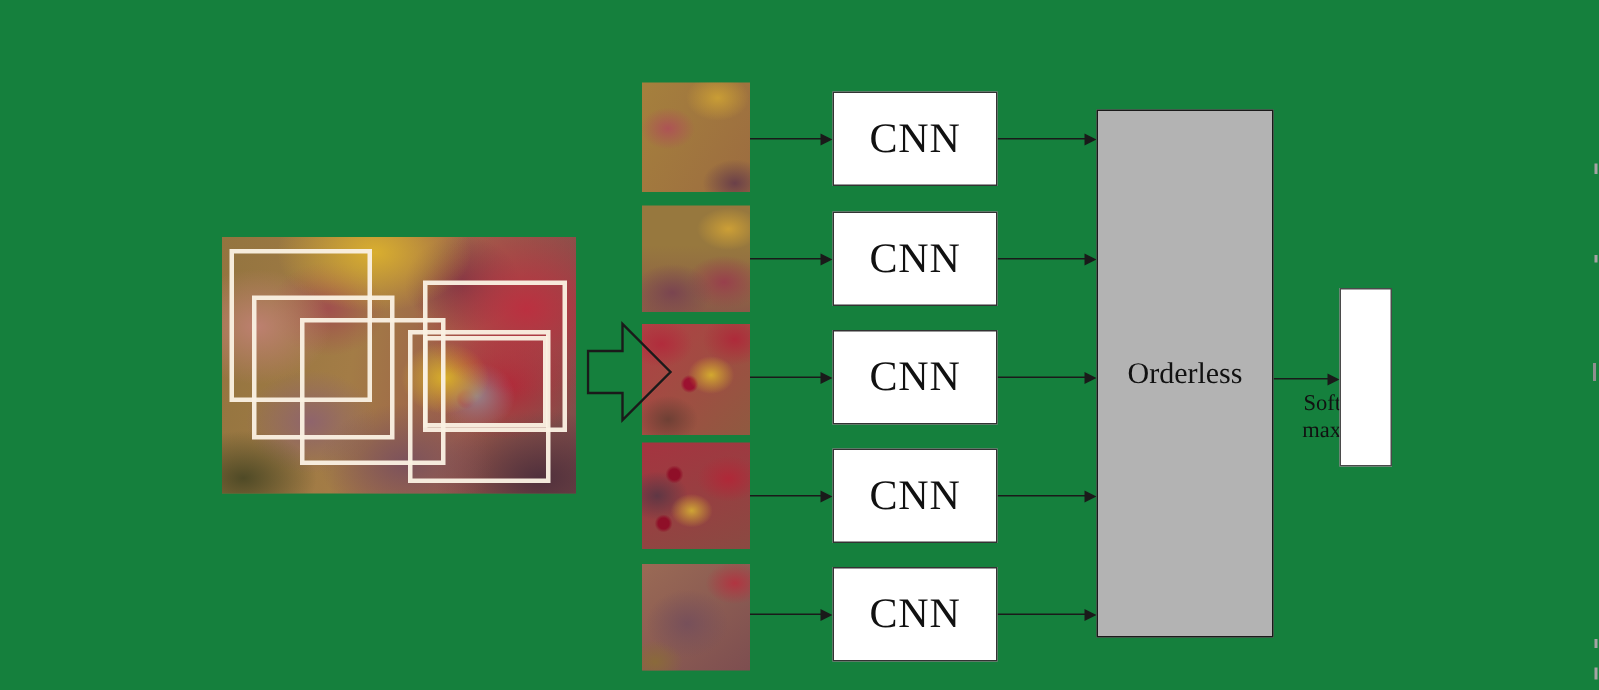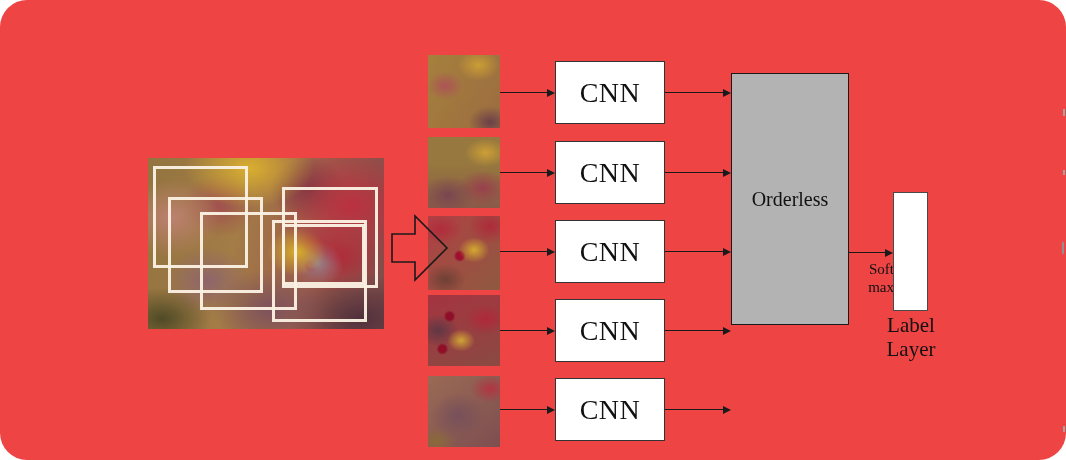--- a/index.html
+++ b/index.html
@@ -1,18 +1,18 @@
 <!DOCTYPE html>
 <html><head>
 <meta charset="utf-8">
 <style>
   html,body{margin:0;padding:0;background:#ffffff;}
   .canvas{
-    position:relative;width:1066px;height:460px;background:#ef4444;overflow:hidden;
-    font-family:"Liberation Serif","DejaVu Serif",serif;color:#111;border-radius:27px;
+    position:relative;width:1066px;height:460px;background:#15803d;overflow:hidden;
+    font-family:"Liberation Serif","DejaVu Serif",serif;color:#111;
   }
 
   
   .photo{
     position:absolute;left:148px;top:158px;width:236px;height:171px;
     background:
       radial-gradient(90px 55px at 43% 6%,  #d9ae2f 0%, rgba(217,174,47,0) 72%),
       radial-gradient(70px 55px at 10% 35%, #bd8070 0%, rgba(189,128,112,0) 70%),
       radial-gradient(55px 45px at 30% 28%, #a1504e 0%, rgba(161,80,78,0) 70%),
       radial-gradient(100px 78px at 86% 28%,#bb3040 0%, rgba(187,48,64,0) 75%),
@@ -76,21 +76,21 @@
   .arrow .head{position:absolute;right:0;top:0.5px;width:0;height:0;
     border-left:8px solid #1a1a1a;border-top:4px solid transparent;border-bottom:4px solid transparent;}
 
   
   .cnn{position:absolute;left:555px;width:110px;height:63px;background:#fff;
     border:1.4px solid #333;box-sizing:border-box;display:flex;align-items:center;justify-content:center;
     font-size:28px;letter-spacing:0.5px;z-index:2;}
   .cnn1{top:61px;} .cnn2{top:141px;} .cnn3{top:220px;} .cnn4{top:299px;} .cnn5{top:378px;}
 
   
-  .agg{position:absolute;left:731px;top:73px;width:118px;height:252px;
+  .agg{position:absolute;left:731px;top:73px;width:118px;height:352px;
     border:1.5px solid #1a1a1a;box-sizing:border-box;
     display:flex;flex-direction:column;align-items:center;justify-content:center;
     font-size:20px;line-height:26px;text-align:center;z-index:2;}
 
   
   .softmax{position:absolute;left:856px;top:260px;width:38px;text-align:right;
     font-size:15px;line-height:18px;}
   .label-rect{position:absolute;left:893px;top:192px;width:35px;height:119px;
     background:#fff;border:1.5px solid #4a4a4a;box-sizing:border-box;}
   .label-caption{position:absolute;left:858px;top:313px;width:106px;text-align:center;
@@ -194,24 +194,20 @@
   <div class="arrow" style="left:849px;top:248px;width:44px">
       <span class="shaft"></span>
       <span class="head"></span>
     </div>
   <div class="softmax">
     <span>Soft</span>
     <span>max</span>
   </div>
 
   <div class="label-rect"></div>
-  <div class="label-caption">
-    <span>Label</span>
-    <span>Layer</span>
-  </div>
 
   <div class="speck sp1"></div>
   <div class="speck sp2"></div>
   <div class="speck sp3"></div>
   <div class="speck sp4"></div>
   <div class="speck sp5"></div>
 
 </div>
 
 </body></html>

